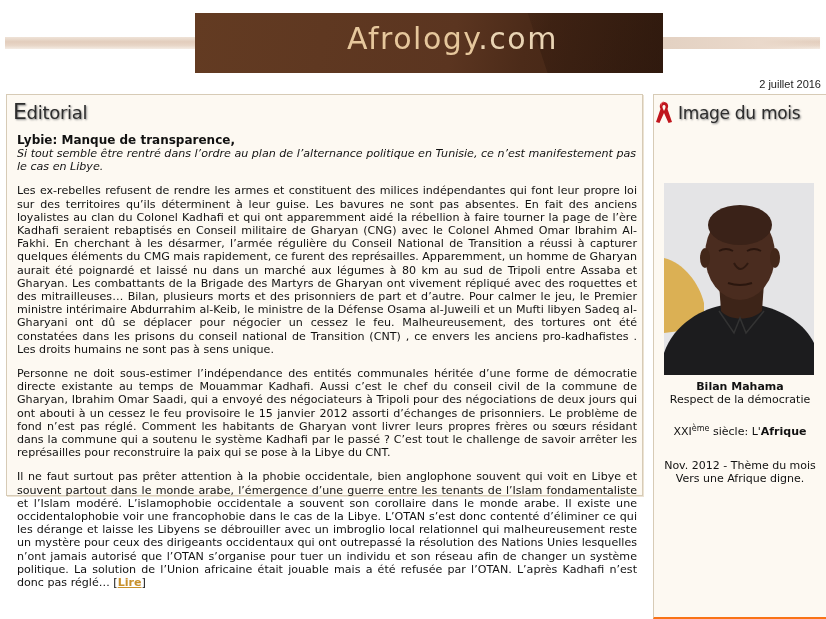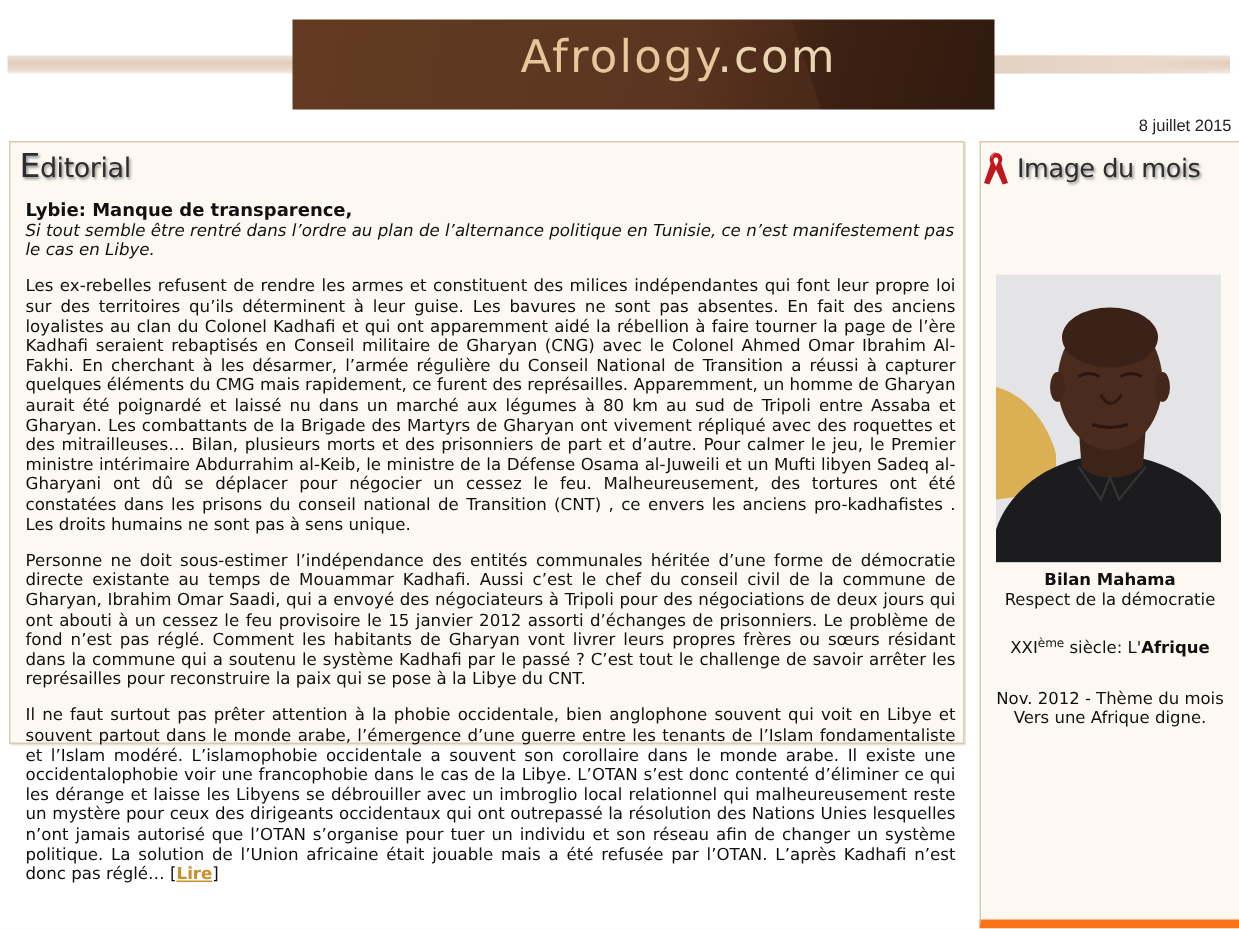--- a/index.html
+++ b/index.html
@@ -73,21 +73,21 @@
     .article a.read-more {
       color: #c8902b; font-weight: bold; text-decoration: underline; margin-top: 28px;
     }
 
     
     .sidebar {
       position: absolute; left: 653px; top: 94px; width: 173px; height: 525px;
       background: #fdf9f2;
       border-left: 1px solid #d7cbb6;
       border-top: 1px solid #d7cbb6;
-      border-bottom: 6px solid #f97316;
+      border-bottom: 2px solid #f97316;
     }
     .side-heading {
       position: absolute; left: 0px; top: 5px; display: flex; align-items: center;
     }
     .ribbon-icon { width: 20px; height: 26px; margin-right: 4px; }
     .side-heading-text {
       font-family: "DejaVu Sans", sans-serif;
       font-size: 17px; color: #2d2d2d;
       text-shadow: 1px 1px 2px #8a8a8a;
       letter-spacing: -0.3px;
@@ -115,21 +115,21 @@
 <div class="page">
 
   <div class="header-rail"></div>
   <div class="header-rail right-fade"></div>
   <div class="banner">
     <div class="banner-title">
       <span>Afrology</span><span class="dot-com">.com</span>
     </div>
   </div>
 
-  <div class="date">8 juillet 2015</div>
+  <div class="date">2 juillet 2016</div>
 
   <div class="editorial">
     <div class="section-heading">
       <span class="big-e">E</span><span>ditorial</span>
     </div>
 
     <div class="article">
       <div class="title-bold">Lybie: Manque de transparence,</div>
       <p class="lead">Si tout semble être rentré dans l’ordre au plan de l’alternance politique en Tunisie, ce n’est manifestement pas le cas en Libye.</p>
       <p class="body">Les ex-rebelles refusent de rendre les armes et constituent des milices indépendantes qui font leur propre loi sur des territoires qu’ils déterminent à leur guise. Les bavures ne sont pas absentes. En fait des anciens loyalistes au clan du Colonel Kadhafi et qui ont apparemment aidé la rébellion à faire tourner la page de l’ère Kadhafi seraient rebaptisés en Conseil militaire de Gharyan (CNG) avec le Colonel Ahmed Omar Ibrahim Al-Fakhi. En cherchant à les désarmer, l’armée régulière du Conseil National de Transition a réussi à capturer quelques éléments du CMG mais rapidement, ce furent des représailles. Apparemment, un homme de Gharyan aurait été poignardé et laissé nu dans un marché aux légumes à 80 km au sud de Tripoli entre Assaba et Gharyan. Les combattants de la Brigade des Martyrs de Gharyan ont vivement répliqué avec des roquettes et des mitrailleuses… Bilan, plusieurs morts et des prisonniers de part et d’autre. Pour calmer le jeu, le Premier ministre intérimaire Abdurrahim al-Keib, le ministre de la Défense Osama al-Juweili et un Mufti libyen Sadeq al-Gharyani ont dû se déplacer pour négocier un cessez le feu. Malheureusement, des tortures ont été constatées dans les prisons du conseil national de Transition (CNT) , ce envers les anciens pro-kadhafistes . Les droits humains ne sont pas à sens unique.</p>

